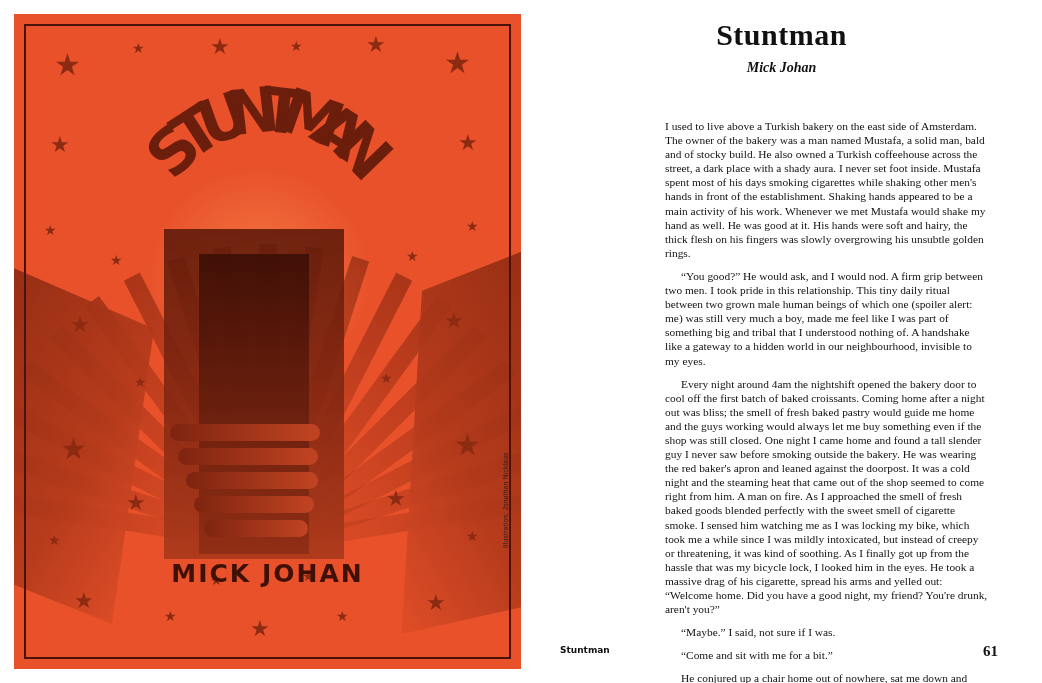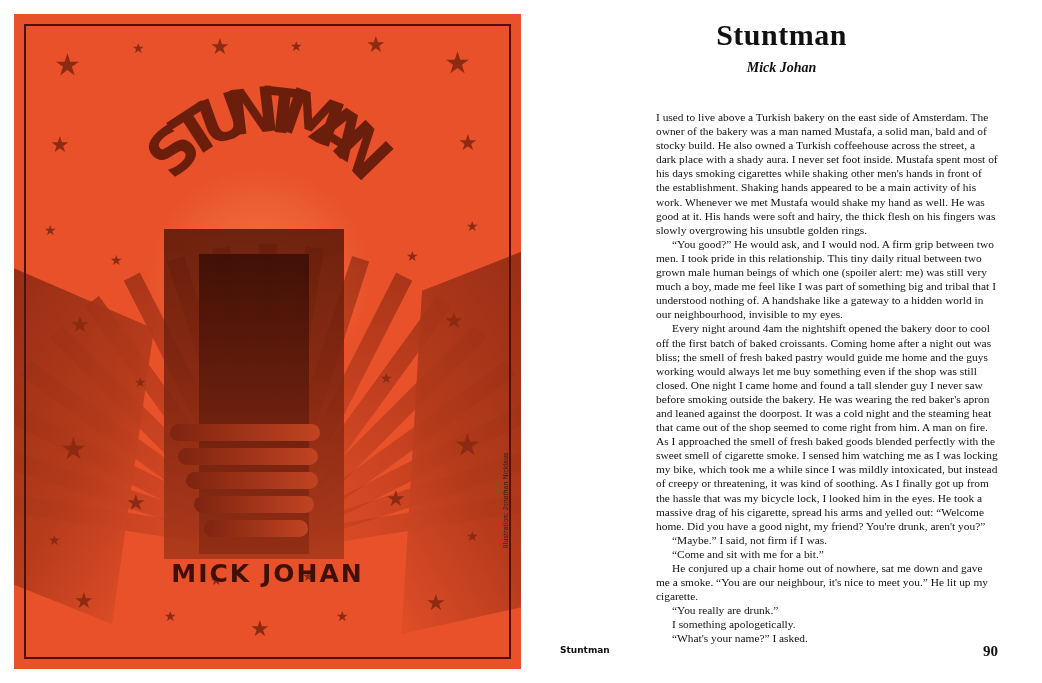--- a/index.html
+++ b/index.html
@@ -224,21 +224,21 @@
     left: 135px;
     top: 110px;
     width: 342px;
     font-family: "Liberation Serif", serif;
     font-size: 11.4px;
     line-height: 14.1px;
     color: #111;
     text-align: left;
   }
   .body-col p {
-    margin: 0;
+    margin: 9px;
   }
   .body-col p.indent {
     text-indent: 16px;
   }
   .footer-title {
     position: absolute;
     left: 560px;
     top: 645px;
     font-family: "DejaVu Sans", sans-serif;
     font-weight: bold;
@@ -353,24 +353,24 @@
     <div class="credit">Illustration: Jonathan Nicklaus</div>
   </div>
 
   <div class="page-right">
     <div class="story-title">Stuntman</div>
     <div class="story-author">Mick Johan</div>
     <div class="body-col" id="body-col">
         <p>I used to live above a Turkish bakery on the east side of Amsterdam. The owner of the bakery was a man named Mustafa, a solid man, bald and of stocky build. He also owned a Turkish coffeehouse across the street, a dark place with a shady aura. I never set foot inside. Mustafa spent most of his days smoking cigarettes while shaking other men's hands in front of the establishment. Shaking hands appeared to be a main activity of his work. Whenever we met Mustafa would shake my hand as well. He was good at it. His hands were soft and hairy, the thick flesh on his fingers was slowly overgrowing his unsubtle golden rings.</p>
         <p class="indent">“You good?” He would ask, and I would nod. A firm grip between two men. I took pride in this relationship. This tiny daily ritual between two grown male human beings of which one (spoiler alert: me) was still very much a boy, made me feel like I was part of something big and tribal that I understood nothing of. A handshake like a gateway to a hidden world in our neighbourhood, invisible to my eyes.</p>
         <p class="indent">Every night around 4am the nightshift opened the bakery door to cool off the first batch of baked croissants. Coming home after a night out was bliss; the smell of fresh baked pastry would guide me home and the guys working would always let me buy something even if the shop was still closed. One night I came home and found a tall slender guy I never saw before smoking outside the bakery. He was wearing the red baker's apron and leaned against the doorpost. It was a cold night and the steaming heat that came out of the shop seemed to come right from him. A man on fire. As I approached the smell of fresh baked goods blended perfectly with the sweet smell of cigarette smoke. I sensed him watching me as I was locking my bike, which took me a while since I was mildly intoxicated, but instead of creepy or threatening, it was kind of soothing. As I finally got up from the hassle that was my bicycle lock, I looked him in the eyes. He took a massive drag of his cigarette, spread his arms and yelled out: “Welcome home. Did you have a good night, my friend? You're drunk, aren't you?”</p>
-        <p class="indent">“Maybe.” I said, not firm if I was.</p>
+        <p class="indent">“Maybe.” I said, not sure if I was.</p>
         <p class="indent">“Come and sit with me for a bit.”</p>
         <p class="indent">He conjured up a chair home out of nowhere, sat me down and gave me a smoke. “You are our neighbour, it's nice to meet you.” He lit up my cigarette.</p>
         <p class="indent">“You really are drunk.”</p>
         <p class="indent">I something apologetically.</p>
         <p class="indent">“What's your name?” I asked.</p>
       </div>
   </div>
 
   <div class="footer-title footer-abs">Stuntman</div>
-  <div class="page-number footer-abs">90</div>
+  <div class="page-number footer-abs">61</div>
 </div>
 
 </body></html>

